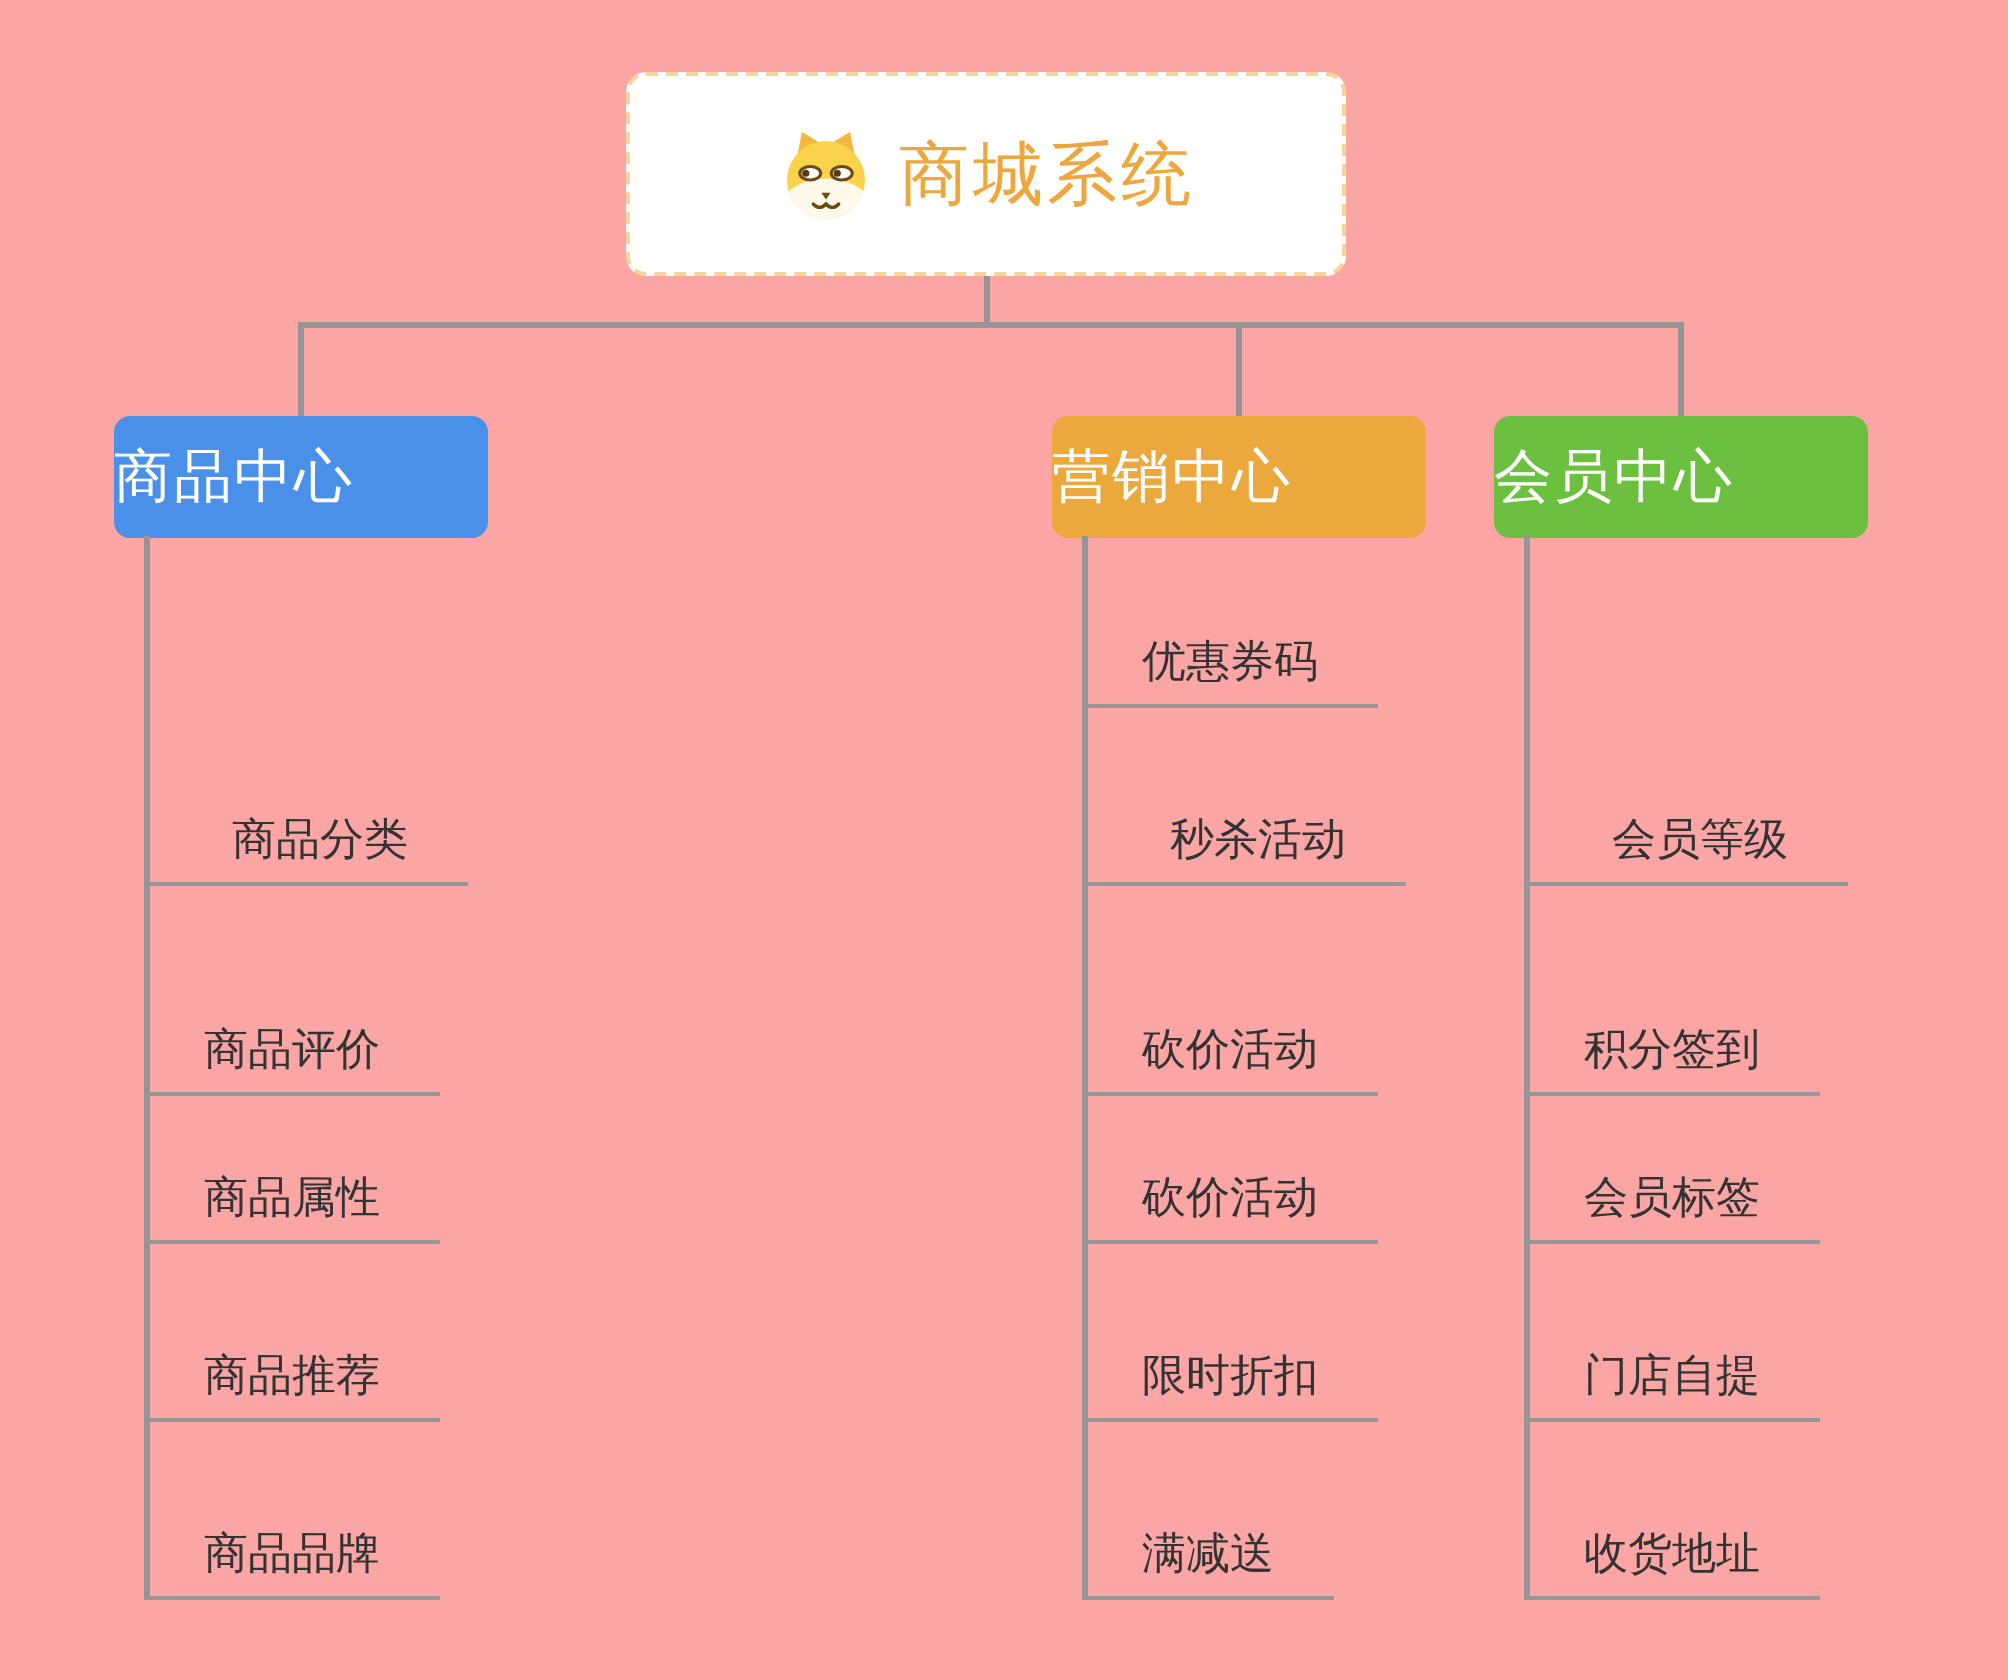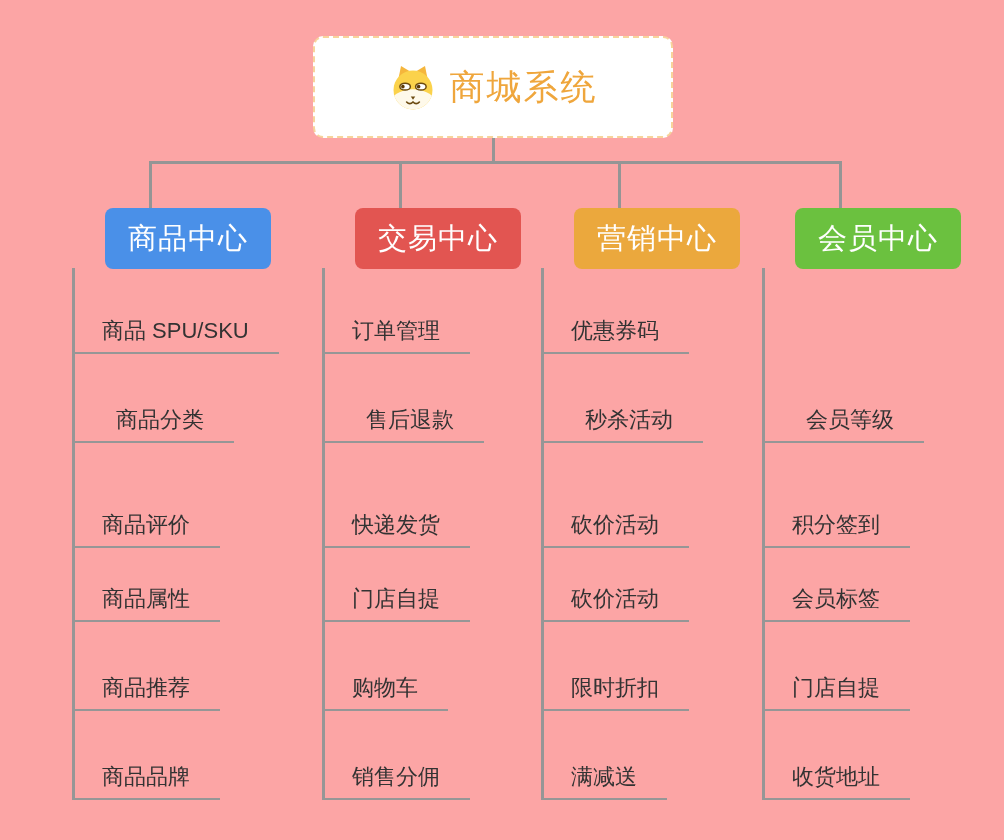--- a/index.html
+++ b/index.html
@@ -26,25 +26,24 @@
   .line{ position:absolute; background:#959595; }
   .root-stub{ left:492px; top:138px; width:3px; height:24px; }
   .h-bar{ left:149px; top:161px; width:691px; height:3px; }
   .drop{ position:absolute; left:92px; top:161px; width:3px; height:47px; background:#959595; }
 
   
   .branch{ position:absolute; top:0; height:840px; width:250px; }
   .b1{ left:57px; } .b2{ left:307px; } .b3{ left:526px;text-decoration:underline; } .b4{ left:747px; }
 
   .branch-header{
-    position:absolute; left:0; top:208px; width:166px; height:61px;
+    position:absolute; left:0; top:208px; width:187px; height:61px;
     border-radius:8px; color:#ffffff; font-size:29px; font-weight:400;
-    display:flex; align-items:center; justify-content:center; letter-spacing:1px;
+    display:flex; align-items:center; justify-content:flex-start; letter-spacing:1px;
     cursor:default;
-    margin-left:48px;
   }
   .b1 .branch-header{ background:#4A90E8; }
   .b2 .branch-header{ background:#E25551; }
   .b3 .branch-header{ background:#EBA83D; }
   .b4 .branch-header{ background:#6BC13F; }
 
   .trunk{
     position:absolute; left:15px; top:268px; width:3px; height:532px;
     background:#969696;
   }
@@ -84,41 +83,27 @@
 
   <div class="line root-stub"></div>
   <div class="line h-bar"></div>
 
   <div class="branch b1">
     <div class="drop"></div>
     <div class="branch-header">
       <span>商品中心</span>
     </div>
     <div class="trunk"></div>
-    <div class="leaf l1">商品 SPU/SKU</div>
     <div class="leaf l2">商品分类</div>
     <div class="leaf l3">商品评价</div>
     <div class="leaf l4">商品属性</div>
     <div class="leaf l5">商品推荐</div>
     <div class="leaf l6">商品品牌</div>
   </div>
 
-  <div class="branch b2">
-    <div class="drop"></div>
-    <div class="branch-header">
-      <span>交易中心</span>
-    </div>
-    <div class="trunk"></div>
-    <div class="leaf l1">订单管理</div>
-    <div class="leaf l2">售后退款</div>
-    <div class="leaf l3">快递发货</div>
-    <div class="leaf l4">门店自提</div>
-    <div class="leaf l5">购物车</div>
-    <div class="leaf l6">销售分佣</div>
-  </div>
 
   <div class="branch b3">
     <div class="drop"></div>
     <div class="branch-header">
       <span>营销中心</span>
     </div>
     <div class="trunk"></div>
     <div class="leaf l1">优惠券码</div>
     <div class="leaf l2">秒杀活动</div>
     <div class="leaf l3">砍价活动</div>

